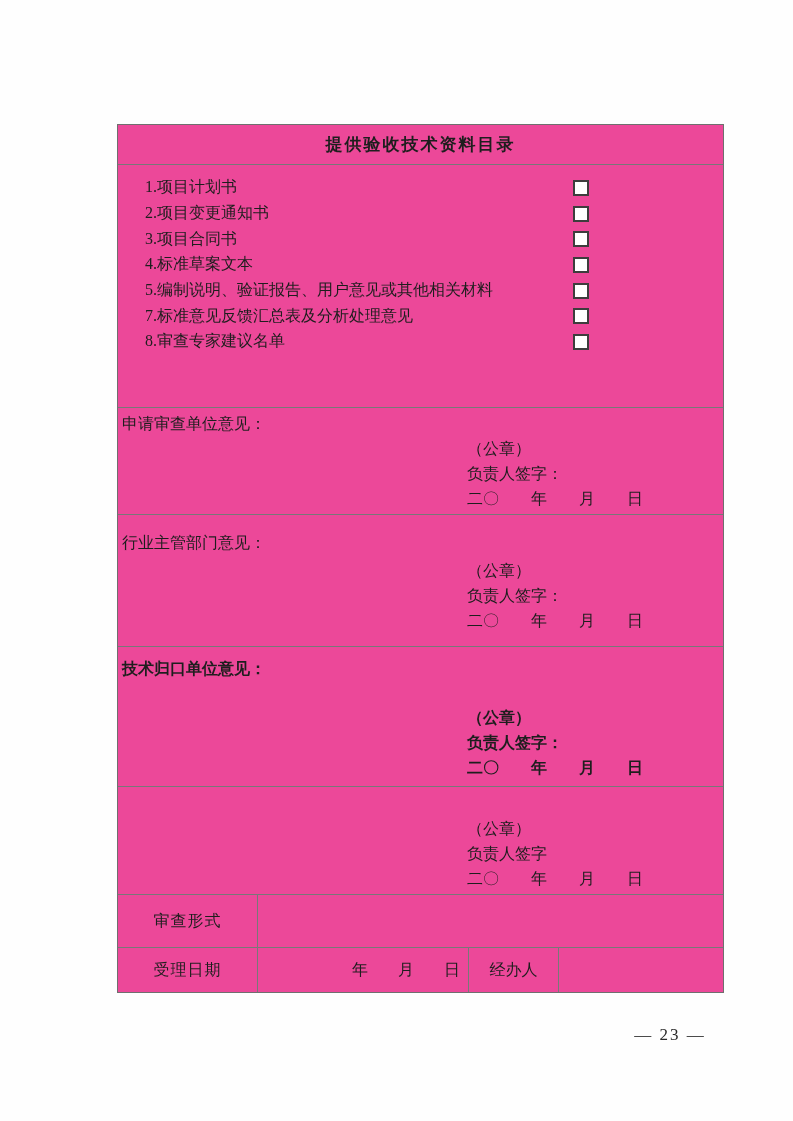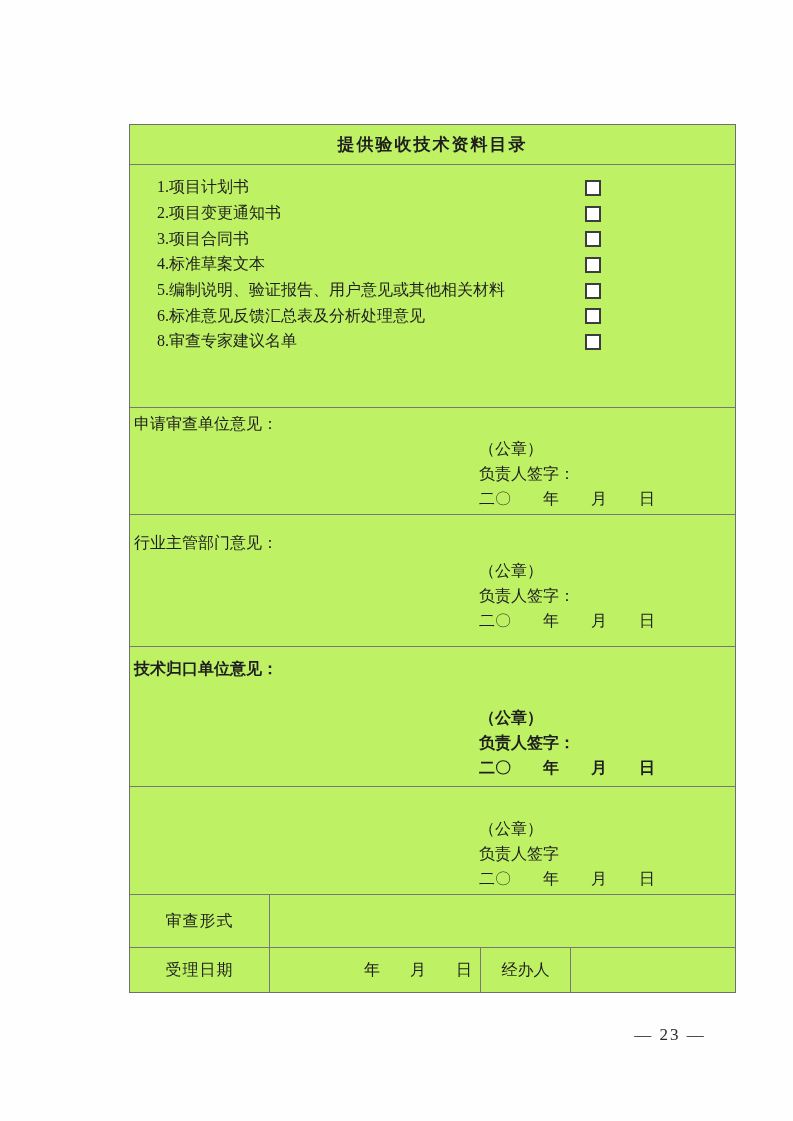--- a/index.html
+++ b/index.html
@@ -6,21 +6,21 @@
   body {
     width:793px; height:1121px; background:#ffffff;
     font-family:"Liberation Serif","DejaVu Serif",serif;
     color:#1e1e1e;
   }
   .sheet { position:relative; width:793px; height:1121px; background:#fefefe; overflow:hidden; }
 
   
   .tbl {
     position:absolute; left:117px; top:124px; width:607px; height:869px;
-    border:1px solid #6f6f6f; box-sizing:border-box; background:#bef264;margin-left:12px;
+    border:1px solid #6f6f6f; box-sizing:border-box; background:#ec4899;
   }
   .row { box-sizing:border-box; border-bottom:1px solid #787878; position:relative; }
   .row:last-child { border-bottom:none; }
 
   .title-row {
     height:40px; display:flex; align-items:center; justify-content:center;
     font-size:17px; font-weight:bold; letter-spacing:2px;
   }
 
   .checklist { height:243px; padding-top:10px; }
@@ -79,21 +79,21 @@
       </div>
       <div class="ck-row">
         <span>4.标准草案文本</span>
         <span class="cbx"></span>
       </div>
       <div class="ck-row">
         <span>5.编制说明、验证报告、用户意见或其他相关材料</span>
         <span class="cbx"></span>
       </div>
       <div class="ck-row">
-        <span>6.标准意见反馈汇总表及分析处理意见</span>
+        <span>7.标准意见反馈汇总表及分析处理意见</span>
         <span class="cbx"></span>
       </div>
       <div class="ck-row">
         <span>8.审查专家建议名单</span>
         <span class="cbx"></span>
       </div>
     </div>
 
     <div class="row sec sec1">
       <div class="sec-label">申请审查单位意见：</div>

